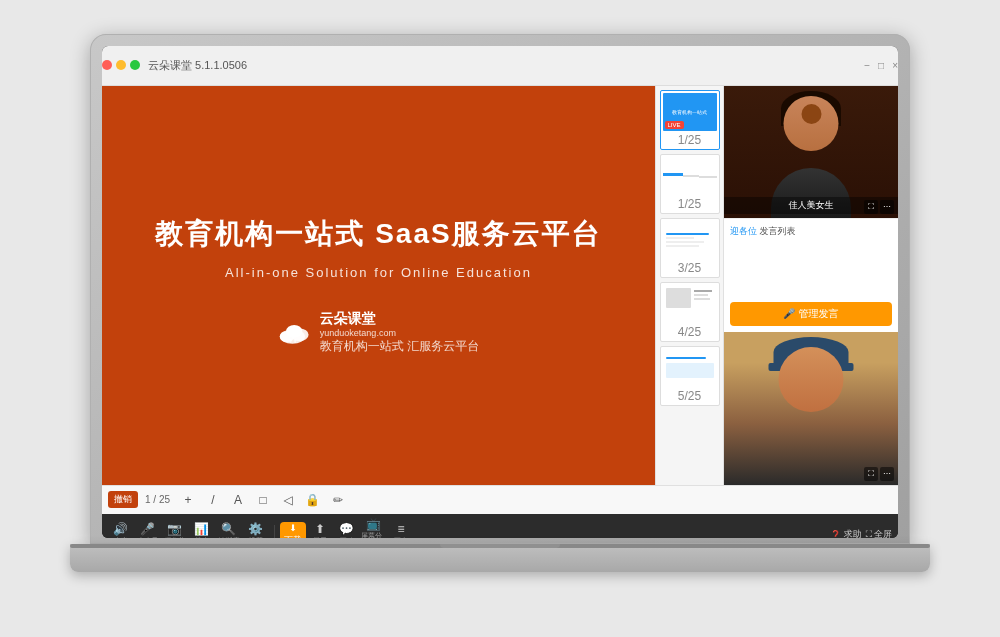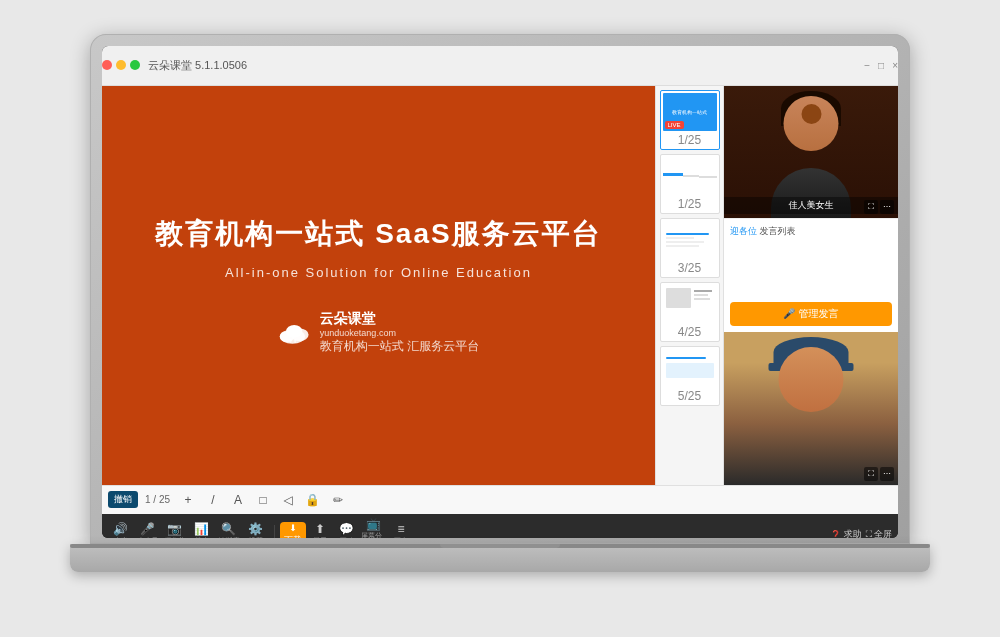--- a/index.html
+++ b/index.html
@@ -520,21 +520,21 @@
       background: #f8f8f8;
       border-top: 1px solid #e0e0e0;
       display: flex;
       align-items: center;
       padding: 0 6px;
       gap: 3px;
     }
 
     .draw-btn {
       padding: 2px 6px;
-      background: #0c4a6e;
+      background: #c2410c;
       color: #fff;
       border-radius: 3px;
       font-size: 9px;
       cursor: pointer;
     }
 
     .draw-tool {
       width: 22px;
       height: 22px;
       display: flex;

